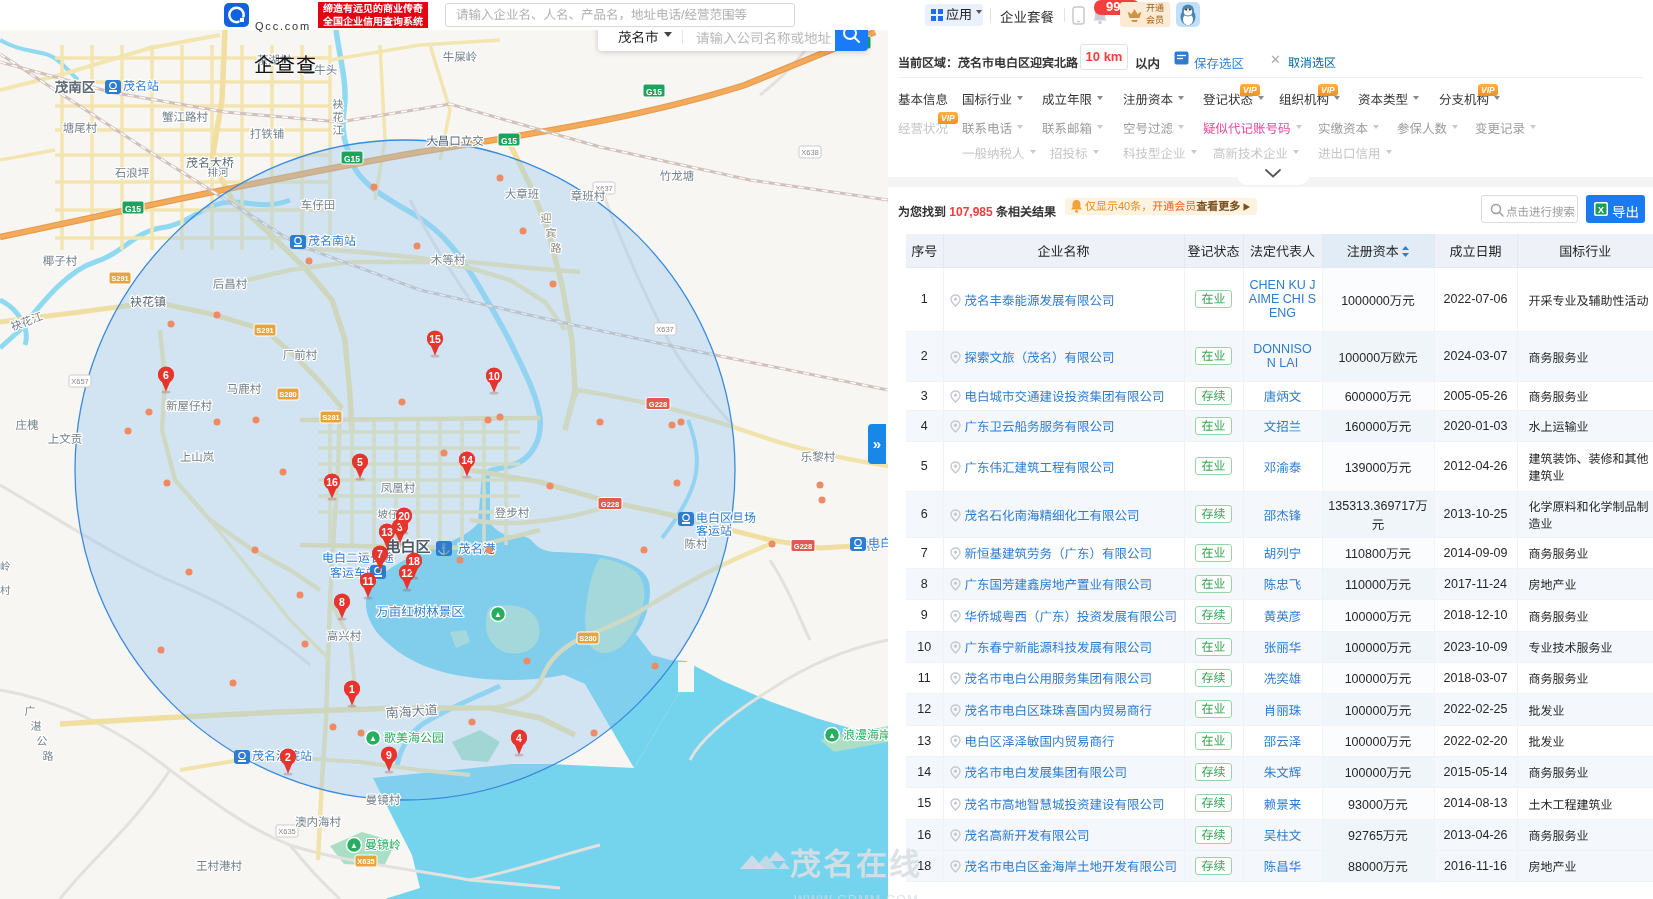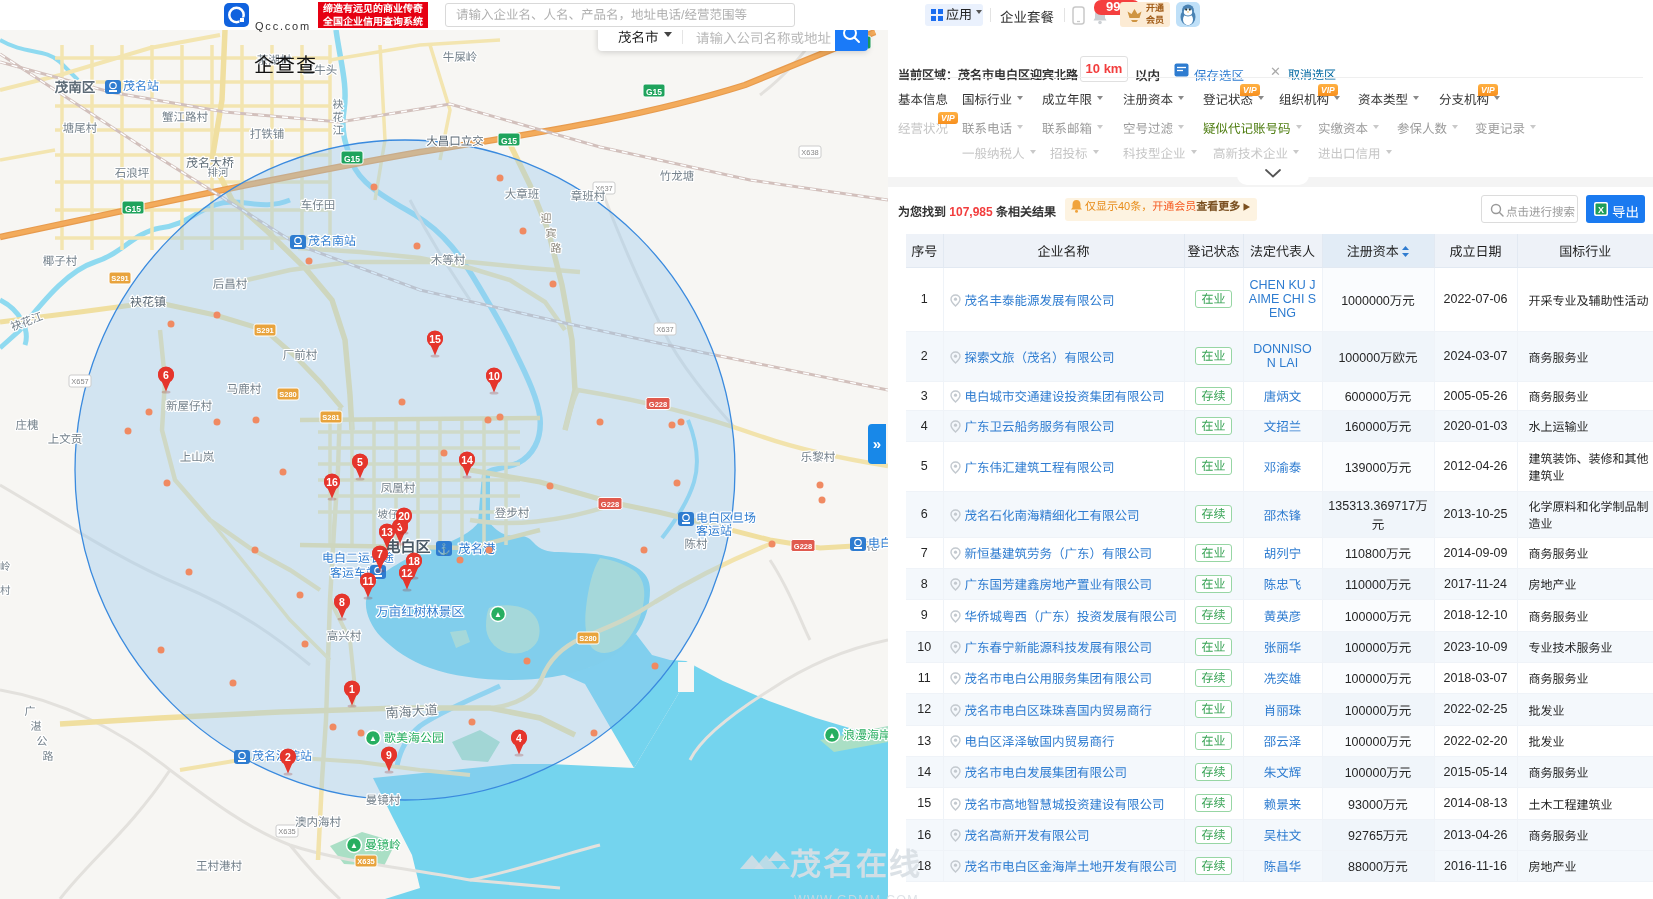--- a/index.html
+++ b/index.html
@@ -13,39 +13,39 @@
   #logoBox { left:224px; top:3px; width:25px; height:24px; background:#1062de; border-radius:5px; }
   #logoTxt { left:254px; top:2px; font-size:20px; font-weight:normal; color:#111; letter-spacing:1px;margin-top:47px;}
   #logoSub { left:255px; top:20px; font-size:11px; color:#333; letter-spacing:1.8px; }
   #slogan { left:318px; top:2px; width:110px; height:26px; background:#e60012; color:#fff; font-size:10px; font-weight:bold; text-align:center; line-height:13px; }
   #hsearch { left:445px; top:3px; width:350px; height:24px; border:1px solid #d9d9d9; border-radius:3px; color:#b0b0b0; font-size:12.5px; line-height:22px; padding-left:10px; white-space:nowrap; overflow:hidden;}
   #appBtn { left:925px; top:4px; width:58px; height:22px; background:#eaf1fd; border-radius:3px; font-size:13px; color:#222; line-height:22px; white-space:nowrap; }
   .vline { top:8px; width:1px; height:14px; background:#e3e3e3; }
   #pkg { left:1000px; top:6px; font-size:13.5px; color:#333; }
   #bellBadge { left:1094px; top:0px; height:15px; padding:0 12px; background:#f53f3f; color:#fff; font-size:13px; line-height:13px; border-radius:7px; font-weight:bold; }
   #vipBox { left:1120px; top:2px; width:50px; height:25px; background:#fcebd4; border-radius:3px; }
-  #vipTxt { left:1146px; top:3px; font-size:9px; font-weight:bold; color:#a15c18; line-height:11.5px; }
+  #vipTxt { left:1146px; top:3px; font-size:9px; font-weight:normal; color:#a15c18; line-height:11.5px; }
   #avatar { left:1176px; top:2px; width:24px; height:25px; background:#bfe0f8; border-radius:5px; }
 
   
   #map { left:0; top:30px; width:888px; height:869px; overflow:hidden; z-index:1; }
   #mapsearch { left:598px; top:18px; width:270px; height:33px; background:#fff; border-radius:4px; box-shadow:0 1px 6px rgba(0,0,0,.18); z-index:5; }
   #mapsearch .city { position:absolute; left:20px; top:8px; font-size:13.5px; color:#222; }
   #mapsearch .caret { position:absolute; left:66px; top:14px; width:0; height:0; border:4px solid transparent; border-top:5px solid #444; }
   #mapsearch .div { position:absolute; left:84px; top:7px; width:1px; height:19px; background:#e5e5e5; }
   #mapsearch .ph { position:absolute; left:98px; top:9px; font-size:13.5px; color:#b8b8b8; }
   #mapsearch .btn { position:absolute; right:0; top:0; width:33px; height:33px; background:#1a7af8; border-radius:0 4px 4px 0; }
   #expand { left:868px; top:424px; width:18px; height:40px; background:#1888e8; border-radius:4px 0 0 4px; color:#fff; font-size:15px; text-align:center; line-height:40px; font-weight:bold; z-index:5;}
   #wm { left:738px; top:845px; z-index:11; color:rgba(216,222,228,0.92); font-weight:bold; line-height:29px;}
   #wm .t1 { font-size:31px; letter-spacing:2px; }
   #wm .t2 { font-size:12.5px; letter-spacing:1.2px; font-weight:normal; color:rgba(213,219,225,0.8);}
 
   
   #panel { left:888px; top:30px; width:765px; height:869px; background:#fff; z-index:10; font-size:12.5px; }
-  .prow1 { position:absolute; left:10px; top:30px; width:745px; height:28px; }
+  .prow1 { position:absolute; left:10px; top:18px; width:745px; height:28px; }
   #pdiv { position:absolute; left:10px; top:47px; width:745px; height:1px; background:#efefef; }
   .fitem { position:absolute; font-size:12.5px; white-space:nowrap; }
   .car { display:inline-block; width:0; height:0; border:3.5px solid transparent; border-top:4.5px solid #8a8a8a; vertical-align:1px; margin-left:5px;}
   .car.lt { border-top-color:#c9c9c9; }
   .vip { position:absolute; height:12px; padding:0 3px; background:linear-gradient(#ffb143,#f78f1e); border-radius:3px 3px 3px 0; color:#fff; font-size:8.5px; font-weight:bold; line-height:12px; font-style:italic; }
   #grayband { position:absolute; left:0px; top:147px; width:765px; height:10px; background:#f4f4f4; }
   #tab { position:absolute; left:349px; top:132px; width:72px; height:23px; background:#fff; border-radius:0 0 10px 10px; z-index:3;}
   #resbar { position:absolute; left:0; top:157px; width:765px; height:47px; background:#fff; }
 
   
@@ -571,37 +571,37 @@
         <div class="fitem" style="left:391px;top:59px;color:#333;">组织机构<span class="car"></span></div>
         <div class="vip" style="left:430px;top:54px;">VIP</div>
         <div class="fitem" style="left:470px;top:59px;color:#333;">资本类型<span class="car"></span></div>
         <div class="fitem" style="left:551px;top:59px;color:#333;">分支机构<span class="car"></span></div>
         <div class="vip" style="left:590px;top:54px;">VIP</div>
         <div class="fitem" style="left:10px;top:88px;color:#c6c6c6;">经营状况</div>
         <div class="vip" style="left:50px;top:82px;">VIP</div>
         <div class="fitem" style="left:74px;top:88px;color:#9b9b9b;">联系电话<span class="car lt"></span></div>
         <div class="fitem" style="left:154px;top:88px;color:#9b9b9b;">联系邮箱<span class="car lt"></span></div>
         <div class="fitem" style="left:235px;top:88px;color:#9b9b9b;">空号过滤<span class="car lt"></span></div>
-        <div class="fitem" style="left:315px;top:88px;color:#4d7c0f;">疑似代记账号码<span class="car lt"></span></div>
+        <div class="fitem" style="left:315px;top:88px;color:#ec4899;">疑似代记账号码<span class="car lt"></span></div>
         <div class="fitem" style="left:430px;top:88px;color:#9b9b9b;">实缴资本<span class="car lt"></span></div>
         <div class="fitem" style="left:509px;top:88px;color:#9b9b9b;">参保人数<span class="car lt"></span></div>
         <div class="fitem" style="left:587px;top:88px;color:#9b9b9b;">变更记录<span class="car lt"></span></div>
         <div class="fitem" style="left:74px;top:113px;color:#c6c6c6;">一般纳税人<span class="car lt"></span></div>
         <div class="fitem" style="left:162px;top:113px;color:#c6c6c6;">招投标<span class="car lt"></span></div>
         <div class="fitem" style="left:235px;top:113px;color:#c6c6c6;">科技型企业<span class="car lt"></span></div>
         <div class="fitem" style="left:325px;top:113px;color:#c6c6c6;">高新技术企业<span class="car lt"></span></div>
         <div class="fitem" style="left:430px;top:113px;color:#c6c6c6;">进出口信用<span class="car lt"></span></div>
       </div>
     <div id="grayband"></div>
     <div id="tab"><svg width="72" height="23">
           <polyline points="29,8 36,14.5 43,8" fill="none" stroke="#555" stroke-width="1.8" stroke-linecap="round" stroke-linejoin="round"></polyline>
         </svg></div>
     <div id="resbar">
 <span style="position:absolute;left:10px;top:15px;font-size:12px;font-weight:bold;color:#333;">为您找到 <span style="color:#f23d3d;">107,985</span> 条相关结果</span>
-<div style="position:absolute;left:177px;top:11px;height:23px;background:#fdf3e1;border-radius:3px;font-size:11px;line-height:17px;padding:0 7px 0 20px;color:#e78c1a;">仅显示40条，<span style="color:#f55b23;">开通会员</span><span style="color:#7a4f20;font-weight:bold;">查看更多</span><span style="color:#7a4f20;font-size:8px;"> ▶</span></div>
+<div style="position:absolute;left:177px;top:11px;height:17px;background:#fdf3e1;border-radius:3px;font-size:11px;line-height:17px;padding:0 7px 0 20px;color:#e78c1a;">仅显示40条，<span style="color:#f55b23;">开通会员</span><span style="color:#7a4f20;font-weight:bold;">查看更多</span><span style="color:#7a4f20;font-size:8px;"> ▶</span></div>
 <svg style="position:absolute;left:182px;top:12px;" width="13" height="15">
           <path d="M6.5 1 C3.8 1 2.5 3 2.5 5.5 L2.5 8.5 L1 10.5 L12 10.5 L10.5 8.5 L10.5 5.5 C10.5 3 9.2 1 6.5 1 Z" fill="#f0a33c"></path>
           <circle cx="6.5" cy="12.3" r="1.5" fill="#f0a33c"></circle>
         </svg>
 <div style="position:absolute;left:593px;top:8px;width:97px;height:28px;border:1px solid #dcdcdc;border-radius:3px;">
   <svg style="position:absolute;left:8px;top:7px;" width="14" height="14">
             <circle cx="6" cy="6" r="4.5" fill="none" stroke="#999" stroke-width="1.4"></circle>
             <line x1="9.5" y1="9.5" x2="13" y2="13" stroke="#999" stroke-width="1.4" stroke-linecap="round"></line>
           </svg>
   <span style="position:absolute;left:24px;top:7px;font-size:11.5px;color:#9b9b9b;white-space:nowrap;">点击进行搜索</span>

